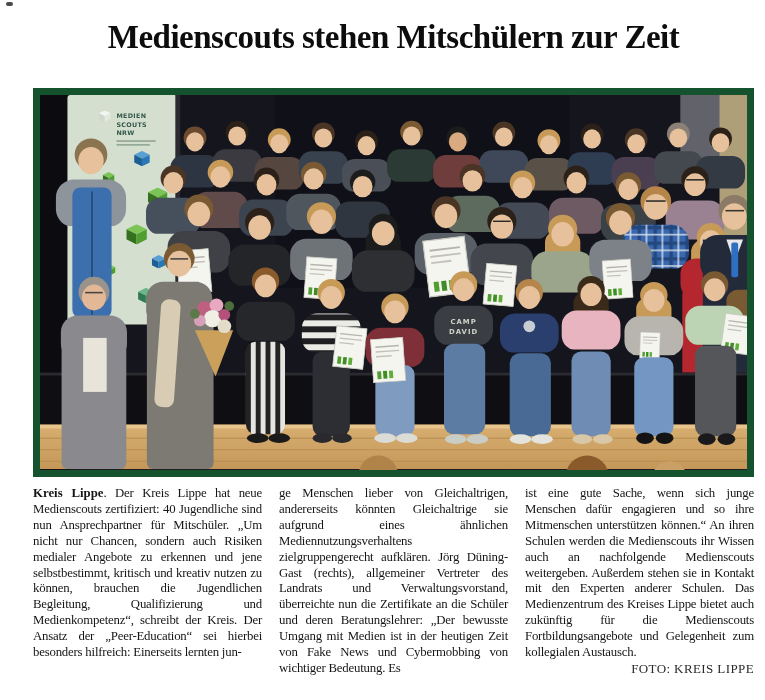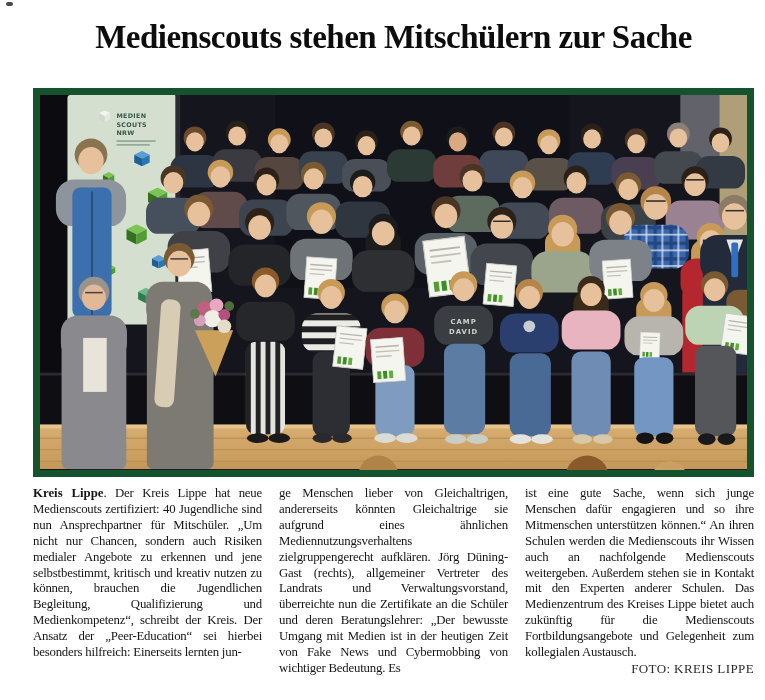--- a/index.html
+++ b/index.html
@@ -33,21 +33,21 @@
     line-height:15.9px;padding-left:6px;
   }
   .banner-text{font-family:"DejaVu Sans",sans-serif;font-size:6.5px;font-weight:bold;fill:#33584a;letter-spacing:0.3px;}
   .hoodie-text{font-family:"DejaVu Sans",sans-serif;font-size:7px;font-weight:bold;fill:#cfd3c8;letter-spacing:1px;text-anchor:middle;}
 </style>
 </head>
 <body>
 
 <div class="scan-artifact"></div>
 
-<h1 class="headline">Medienscouts stehen Mitschülern zur Sache</h1>
+<h1 class="headline">Medienscouts stehen Mitschülern zur Zeit</h1>
 
 <div class="photo-frame">
 <svg viewBox="0 0 721 389" preserveAspectRatio="none">
   <defs>
     <symbol id="bust" viewBox="0 0 60 80">
       <circle cx="30" cy="20" r="13.5" fill="var(--hair,#3a2a1a)"></circle>
       <ellipse cx="30" cy="25" rx="10.5" ry="11.5" fill="var(--skin,#e6c19c)"></ellipse>
       <rect x="1" y="41" width="58" height="40" rx="15" fill="var(--shirt,#444)"></rect>
     </symbol>
     <symbol id="cert" viewBox="0 0 34 46">

